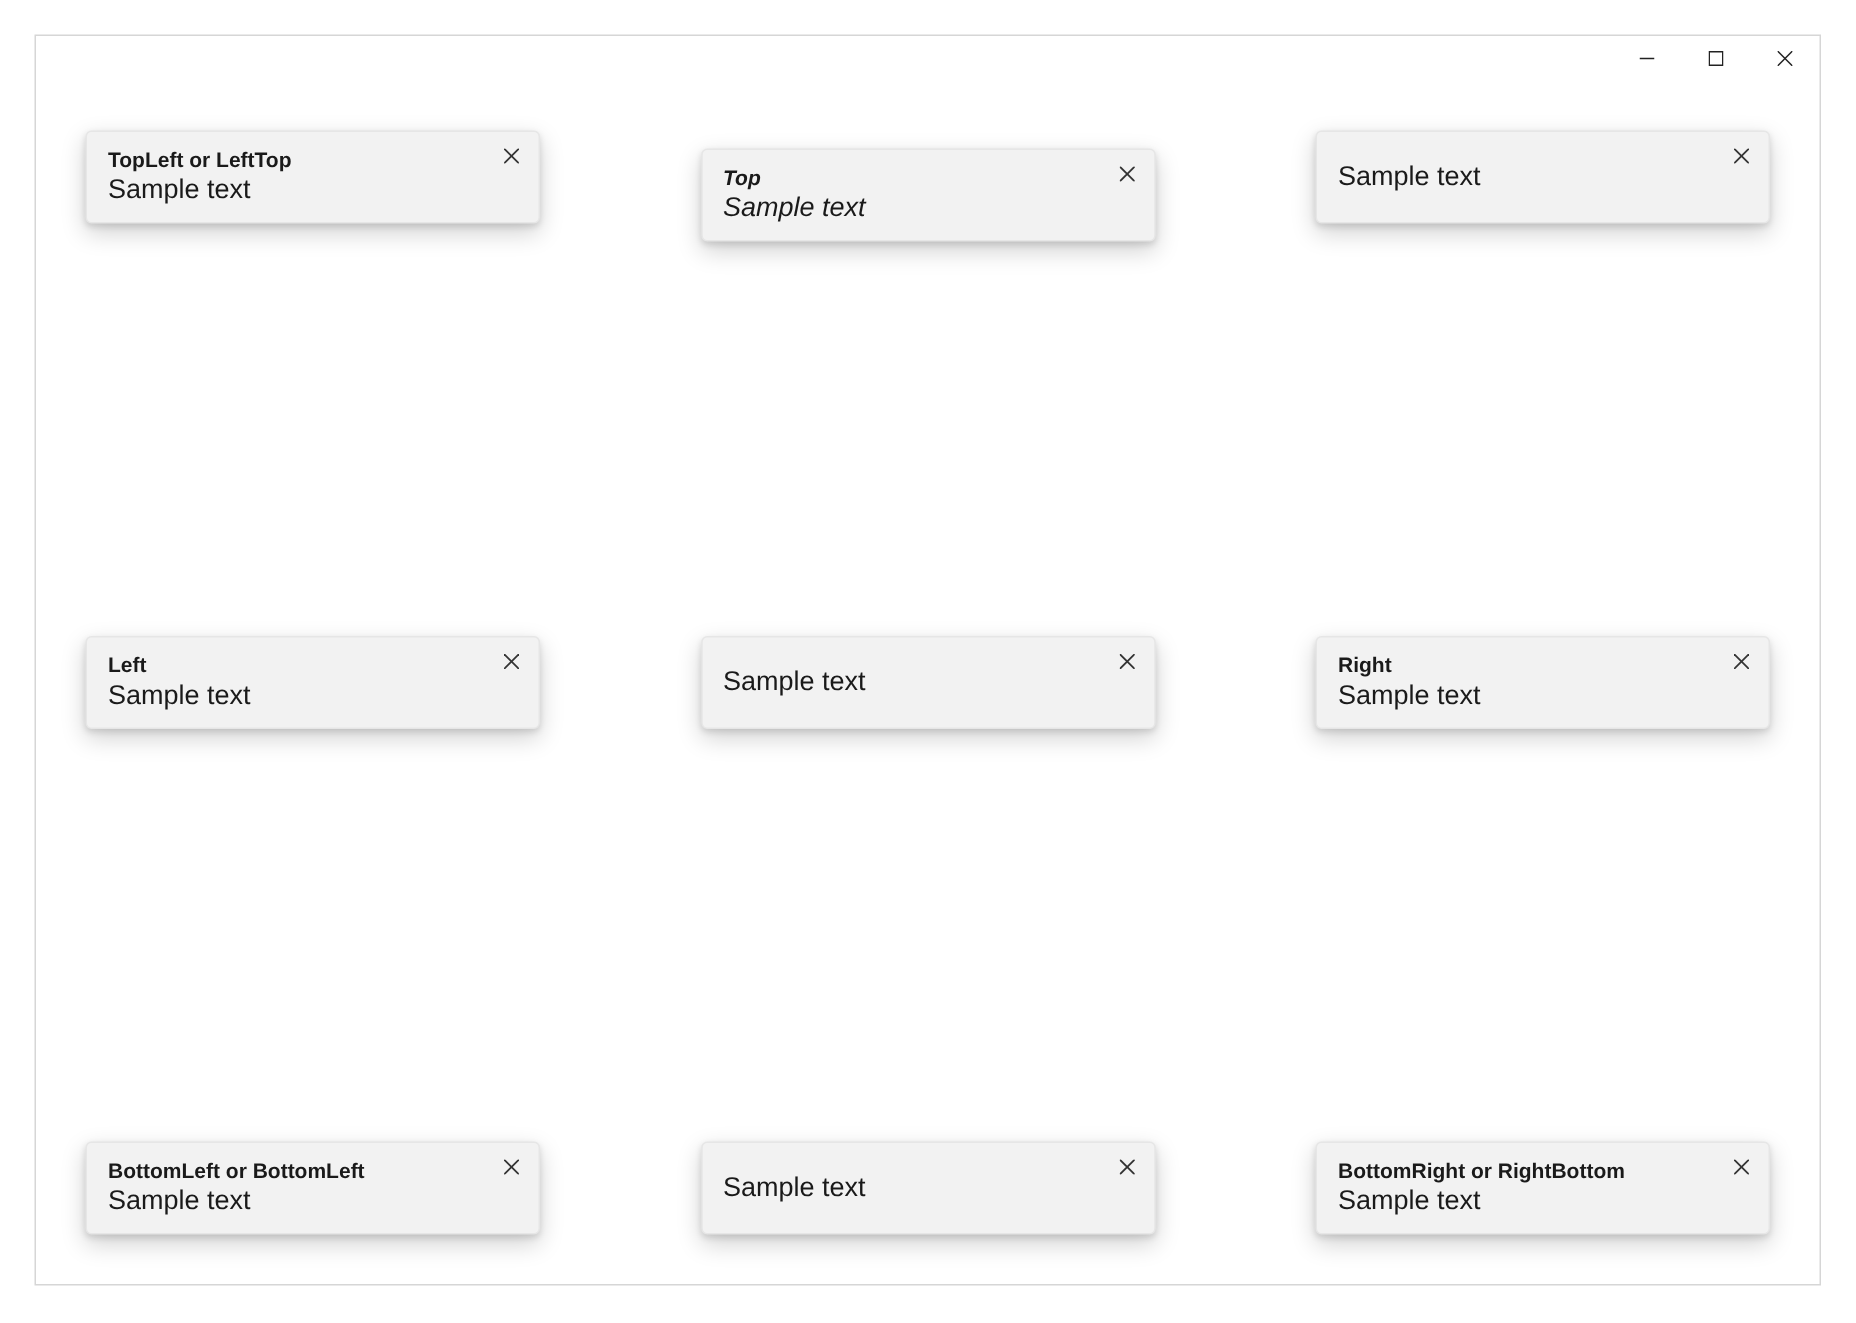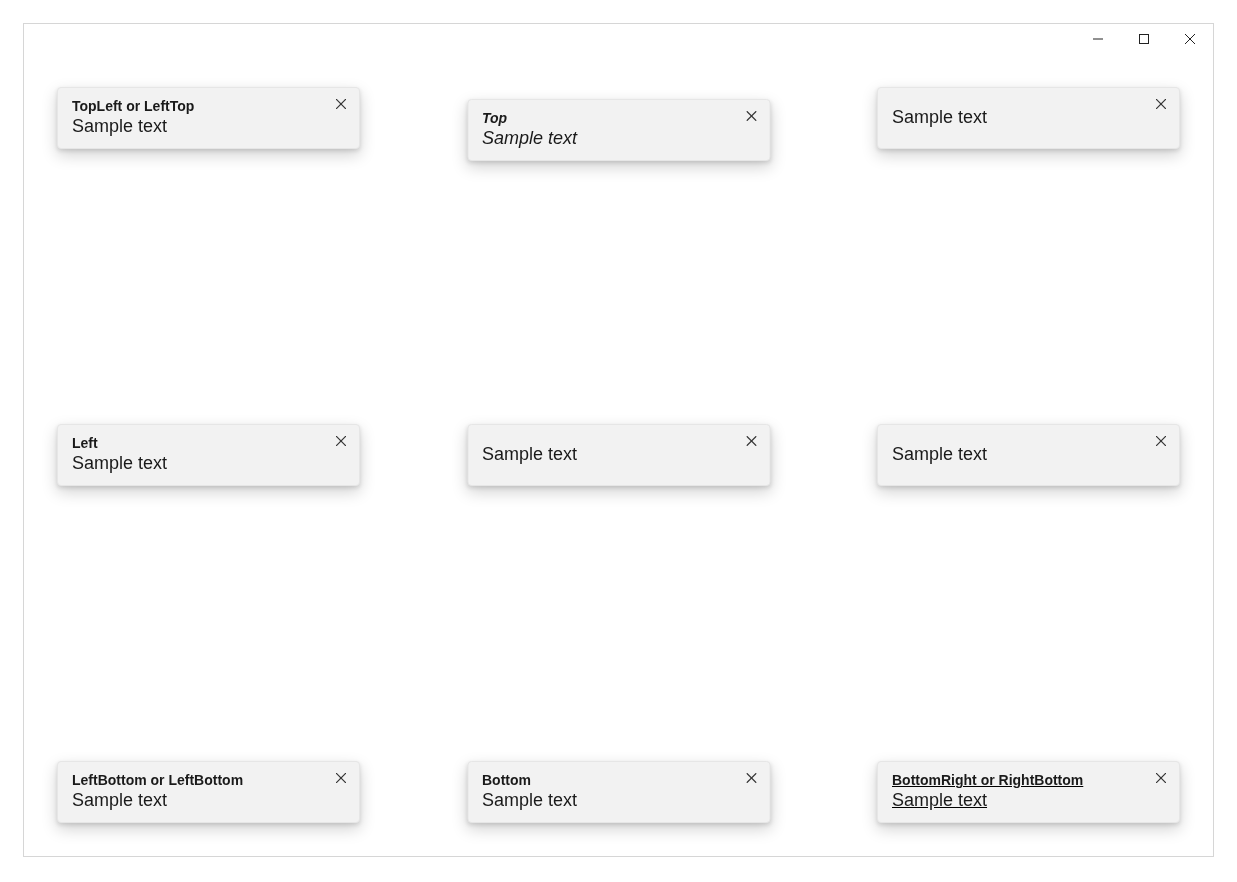--- a/index.html
+++ b/index.html
@@ -88,21 +88,21 @@
     }
     
     .pos-tl { top: 0;   left: 0; }
     .pos-t  { top: 12px;   left: 50%; transform: translateX(-50%); font-style: italic; }
     .pos-tr { top: 0;   right: 0; }
     .pos-l  { top: 50%; left: 0;  transform: translateY(-50%); }
     .pos-c  { top: 50%; left: 50%; transform: translate(-50%, -50%); }
     .pos-r  { top: 50%; right: 0; transform: translateY(-50%); }
     .pos-bl { bottom: 0; left: 0; }
     .pos-b  { bottom: 0; left: 50%; transform: translateX(-50%); }
-    .pos-br { bottom: 0; right: 0; text-decoration: underline; }
+    .pos-br { bottom: 0; right: 0; }
   </style>
 </head>
 <body>
 
 <div class="window-frame">
   <div class="titlebar">
     <div class="win-btn">
       <svg width="10" height="10" viewBox="0 0 10 10">
           <line x1="0" y1="5" x2="10" y2="5"></line>
         </svg>
@@ -176,42 +176,42 @@
         <div class="card-body">Sample text</div>
       </div>
 
       <div class="card pos-r">
         <div class="card-close">
           <svg width="10" height="10" viewBox="0 0 10 10">
               <line x1="0" y1="0" x2="10" y2="10"></line>
               <line x1="10" y1="0" x2="0" y2="10"></line>
             </svg>
         </div>
+        <div class="card-title">Right</div>
         <div class="card-body">Sample text</div>
       </div>
 
       <div class="card pos-bl">
         <div class="card-close">
           <svg width="10" height="10" viewBox="0 0 10 10">
               <line x1="0" y1="0" x2="10" y2="10"></line>
               <line x1="10" y1="0" x2="0" y2="10"></line>
             </svg>
         </div>
-        <div class="card-title">LeftBottom or LeftBottom</div>
+        <div class="card-title">BottomLeft or BottomLeft</div>
         <div class="card-body">Sample text</div>
       </div>
 
       <div class="card pos-b">
         <div class="card-close">
           <svg width="10" height="10" viewBox="0 0 10 10">
               <line x1="0" y1="0" x2="10" y2="10"></line>
               <line x1="10" y1="0" x2="0" y2="10"></line>
             </svg>
         </div>
-        <div class="card-title">Bottom</div>
         <div class="card-body">Sample text</div>
       </div>
 
       <div class="card pos-br">
         <div class="card-close">
           <svg width="10" height="10" viewBox="0 0 10 10">
               <line x1="0" y1="0" x2="10" y2="10"></line>
               <line x1="10" y1="0" x2="0" y2="10"></line>
             </svg>
         </div>

